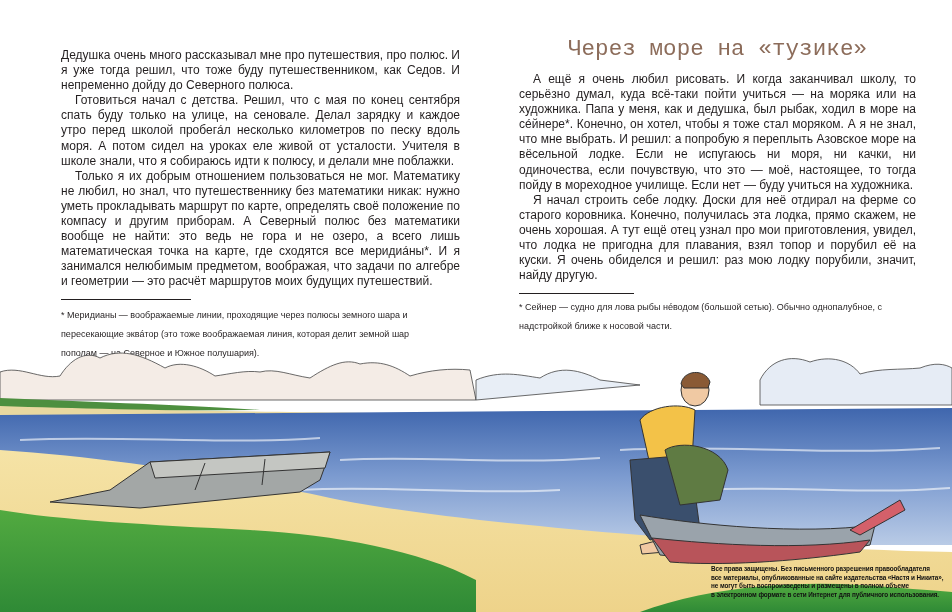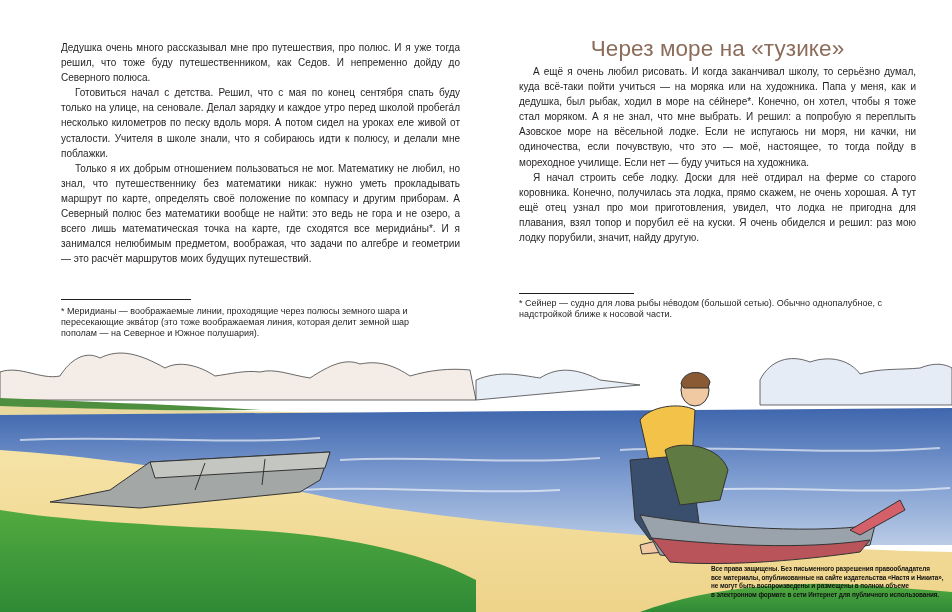--- a/index.html
+++ b/index.html
@@ -1,29 +1,29 @@
 <!DOCTYPE html>
 <html><head>
 <meta charset="utf-8">
 <style>
   html, body { margin:0; padding:0; }
   body { width:952px; height:612px; position:relative; overflow:hidden; background:#ffffff;
          font-family:"Liberation Sans", "DejaVu Sans", sans-serif; color:#231f20; }
   .page { position:absolute; top:0; height:612px; }
   .left-page { left:0; width:476px; }
   .right-page { left:476px; width:476px; }
-  .col { position:absolute; font-size:10px; line-height:15.1px; text-align:justify; color:#231f20; }
+  .col { position:absolute; font-size:12px; line-height:15.1px; text-align:justify; color:#231f20;margin-top:8px; }
   .left-col { left:61px; top:40px; width:399px; }
   .right-col { left:519px; top:64px; width:397px; }
   .col p { margin:0; text-indent:14px; }
   .col p.noindent { text-indent:0; }
   .title { position:absolute; left:519px; top:36px; width:397px; text-align:center;
-           font-family:Liberation Sans, sans-serif; font-size:22.5px; color:#8c6c5a; letter-spacing:0.1px; }
+           font-family:Liberation Mono, monospace; font-size:22.5px; color:#8c6c5a; letter-spacing:0.1px; }
   .fn-rule { position:absolute; height:1px; background:#231f20; }
-  .fn { position:absolute; font-size:9px; line-height:11px; color:#231f20; }
+  .fn { position:absolute; font-size:9px; line-height:19px; color:#231f20; }
   .left-fn { left:61px; top:306px; width:360px; }
   .right-fn { left:519px; top:298px; width:400px; }
   .illustration { position:absolute; left:0; top:340px; width:952px; height:272px; }
   .copyright { position:absolute; left:711px; top:565px; width:240px; font-size:6.4px; line-height:8.6px;
                font-weight:bold; color:#111; letter-spacing:-0.1px; font-family:"Liberation Sans", sans-serif; }
 </style>
 </head>
 <body>
 
 <div class="page left-page"></div>

